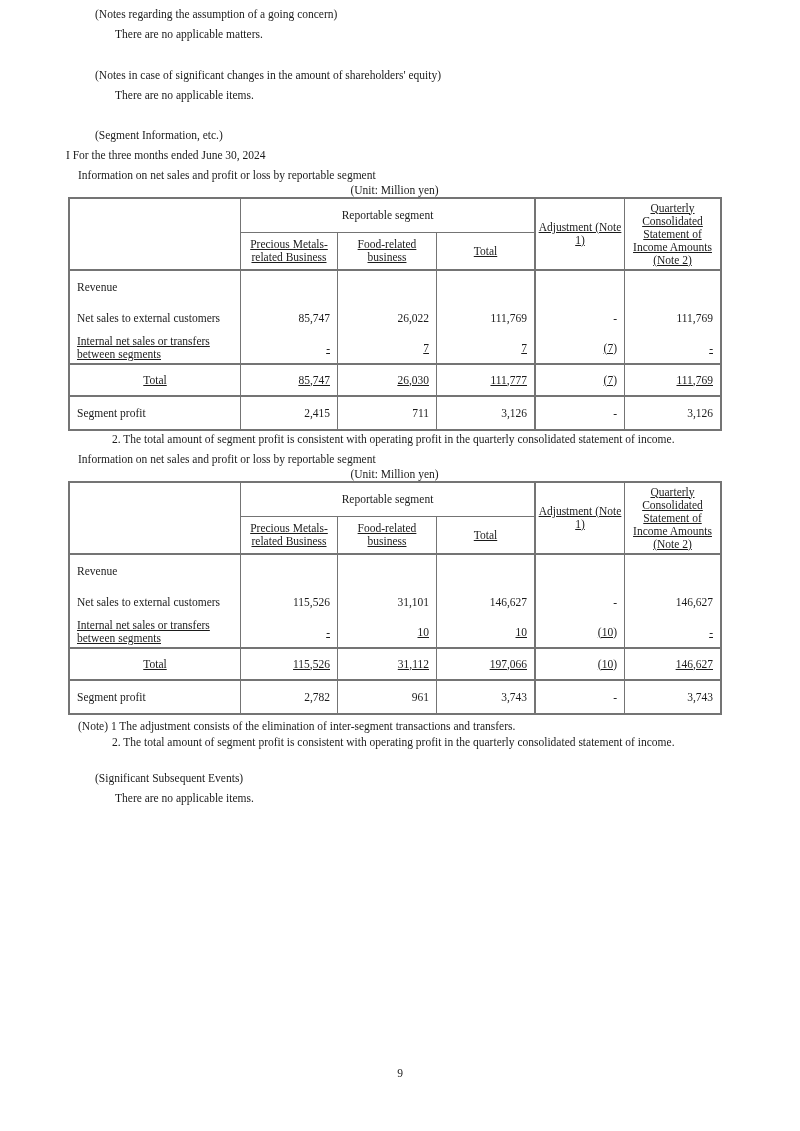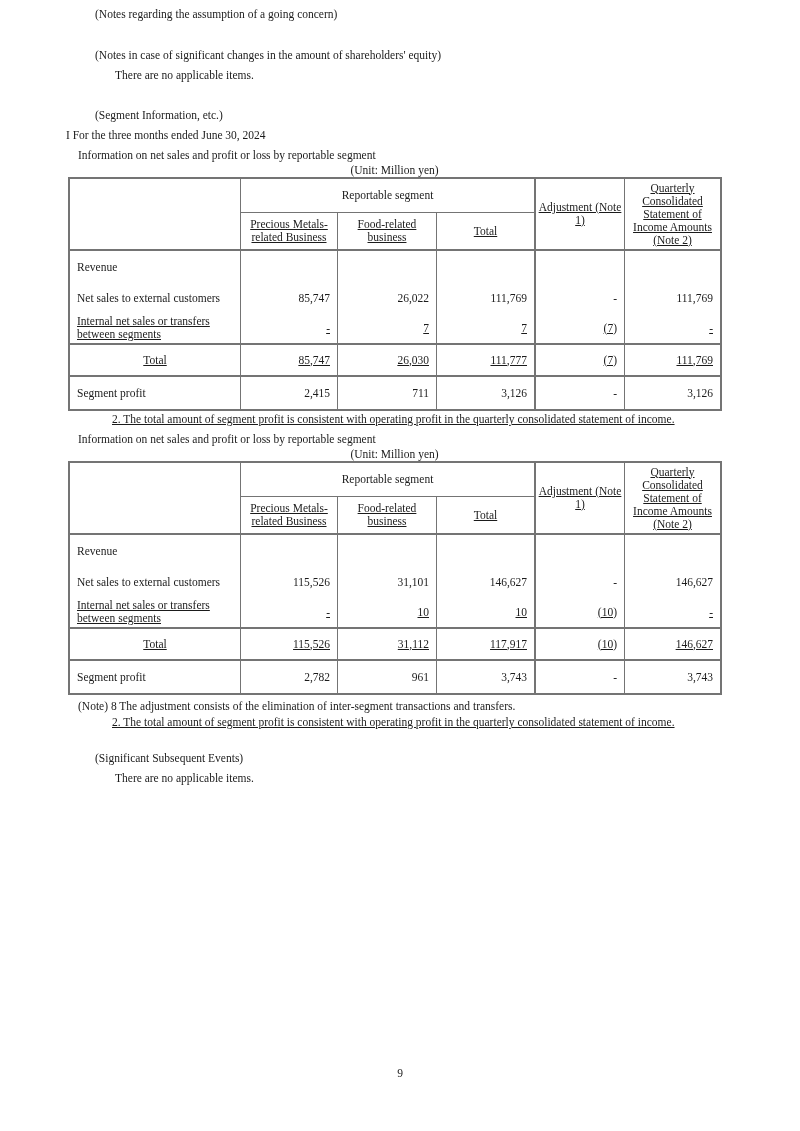--- a/index.html
+++ b/index.html
@@ -19,21 +19,21 @@
   .sec-body      { margin-left: 115px; }
   .mt5  { margin-top: 5px; }
   .mt7  { margin-top: 7px; font-family: Liberation Serif, serif; }
   .mt26 { margin-top: 26px; }
   .mt25 { margin-top: 25px; }
   .mt21 { margin-top: 21px; }
   .period-heading   { margin: 6px 0 0 66px; }
   .table-subheading { margin: 5px 0 0 78px; }
   .unit-label { margin-left: 68px; width: 653px; text-align: center; line-height: 14px; }
   .note-1 { margin: 4px 0 0 78px; }
-  .note-2 { margin: 1px 0 0 112px; text-decoration: underline; }
+  .note-2 { margin: 1px 0 0 112px; }
 
   .fin-table {
     margin-left: 68px;
     display: grid;
     grid-template-columns: 171px 97px 99px 99px 89px 95px;
     grid-template-rows: 34px 38px 32px 30px 32px 32px 32px;
     width: 650px;
     border: 2px solid #747474;
     background: #ffffff;
     line-height: 13px;
@@ -56,20 +56,21 @@
     text-align: center;
   }
 </style>
 </head>
 <body>
 
 <div class="page">
 
 
   <div class="sec-title mt7">(Notes regarding the assumption of a going concern)</div>
+  <div class="sec-body mt5">There are no applicable matters.</div>
 
   <div class="sec-title mt26">(Notes in case of significant changes in the amount of shareholders' equity)</div>
   <div class="sec-body mt5">There are no applicable items.</div>
 
   <div class="sec-title mt25">(Segment Information, etc.)</div>
 
   <section>
     <div class="period-heading" style="margin-top:5px">I For the three months ended June 30, 2024</div>
     <div class="table-subheading">Information on net sales and profit or loss by reportable segment</div>
     <div class="unit-label">(Unit: Million yen)</div>
@@ -154,33 +155,33 @@
       <div class="tc lab br bbT" style="grid-area:5/1">Internal net sales or transfers between segments</div>
       <div class="tc num br bbT" style="grid-area:5/2">-</div>
       <div class="tc num br bbT" style="grid-area:5/3">10</div>
       <div class="tc num brT bbT" style="grid-area:5/4">10</div>
       <div class="tc num br bbT" style="grid-area:5/5">(10)</div>
       <div class="tc num bbT" style="grid-area:5/6">-</div>
 
       <div class="tc cent br bbT" style="grid-area:6/1">Total</div>
       <div class="tc num br bbT" style="grid-area:6/2">115,526</div>
       <div class="tc num br bbT" style="grid-area:6/3">31,112</div>
-      <div class="tc num brT bbT" style="grid-area:6/4">117,917</div>
+      <div class="tc num brT bbT" style="grid-area:6/4">197,066</div>
       <div class="tc num br bbT" style="grid-area:6/5">(10)</div>
       <div class="tc num bbT" style="grid-area:6/6">146,627</div>
 
       <div class="tc lab br" style="grid-area:7/1">Segment profit</div>
       <div class="tc num br" style="grid-area:7/2">2,782</div>
       <div class="tc num br" style="grid-area:7/3">961</div>
       <div class="tc num brT" style="grid-area:7/4">3,743</div>
       <div class="tc num br" style="grid-area:7/5">-</div>
       <div class="tc num" style="grid-area:7/6">3,743</div>
     </div>
 
-    <div class="note-1">(Note) 8 The adjustment consists of the elimination of inter-segment transactions and transfers.</div>
+    <div class="note-1">(Note) 1 The adjustment consists of the elimination of inter-segment transactions and transfers.</div>
     <div class="note-2">2. The total amount of segment profit is consistent with operating profit in the quarterly consolidated statement of income.</div>
   </section>
 
   <div class="sec-title mt21">(Significant Subsequent Events)</div>
   <div class="sec-body mt5">There are no applicable items.</div>
 
   <div class="page-number">9</div>
 
 </div>
 

